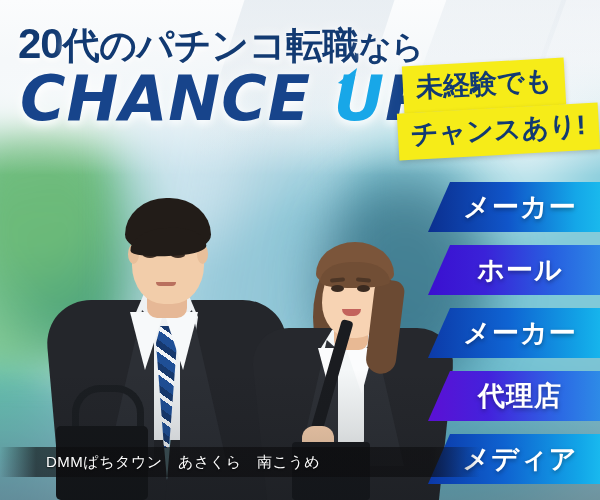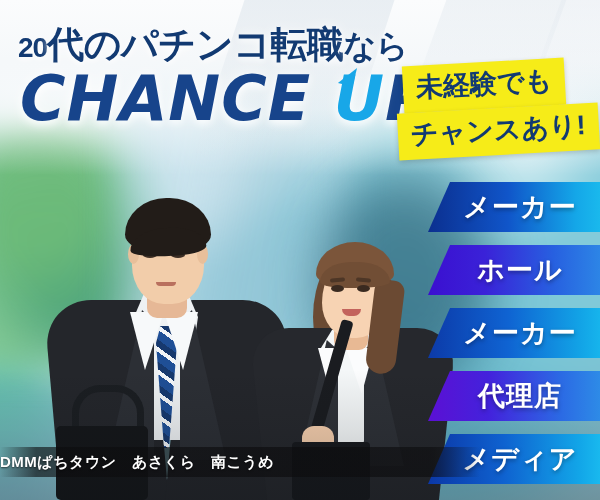--- a/index.html
+++ b/index.html
@@ -184,21 +184,21 @@
     background:linear-gradient(180deg,rgba(10,14,18,0) 0%,rgba(10,14,18,.10) 45%,rgba(10,14,18,.26) 100%);
   }
 
   
   .headline{
     position:absolute;left:18px;top:20px;
     font-size:37px;font-weight:700;letter-spacing:-.5px;color:#123a72;
     text-shadow:0 2px 6px rgba(255,255,255,.9),0 0 14px rgba(255,255,255,.8);
     white-space:nowrap;
   }
-  .headline .hl-num{font-size:28px;letter-spacing:-1px;}
+  .headline .hl-num{font-size:42px;letter-spacing:-1px;}
   .headline .hl-tail{font-size:32px;}
 
   .logo{
     position:absolute;left:20px;top:68px;white-space:nowrap;
     font-size:62px;font-weight:700;font-style:italic;letter-spacing:1px;
     color:#17448b;line-height:1;
     text-shadow:0 3px 9px rgba(255,255,255,.85),0 0 16px rgba(255,255,255,.7);
     font-family:"DejaVu Sans","Liberation Sans",sans-serif;
   }
   .logo .lg-u{color:#18a7e8;position:relative;display:inline-block;}
@@ -235,21 +235,21 @@
   .cat-3{top:371px;background:linear-gradient(90deg,#5b10d4 0%,#4322dc 32%,#2b6ae4 70%,#2f9ae8 100%);}
   .cat-4{top:434px;background:linear-gradient(90deg,#0b37a6 0%,#0f62d0 40%,#12a6e8 80%,#1fcaf4 100%);}
 
   
   .credit{
     position:absolute;left:0;bottom:23px;width:600px;height:30px;
     background:linear-gradient(90deg,rgba(12,12,14,0) 0%,rgba(12,12,14,.62) 6%,rgba(12,12,14,.66) 50%,rgba(12,12,14,.62) 72%,rgba(12,12,14,0) 80%);
     display:flex;align-items:center;
   }
   .credit-text{
-    color:#fff;font-size:15px;font-weight:700;letter-spacing:.5px;
+    margin-left:46px;color:#fff;font-size:15px;font-weight:400;letter-spacing:.5px;
     text-shadow:0 1px 2px rgba(0,0,0,.6);white-space:pre;
   }
 </style>
 </head>
 <body>
 
 <div class="banner">
 
   <div class="bg">
     <div class="bg-base"></div>

